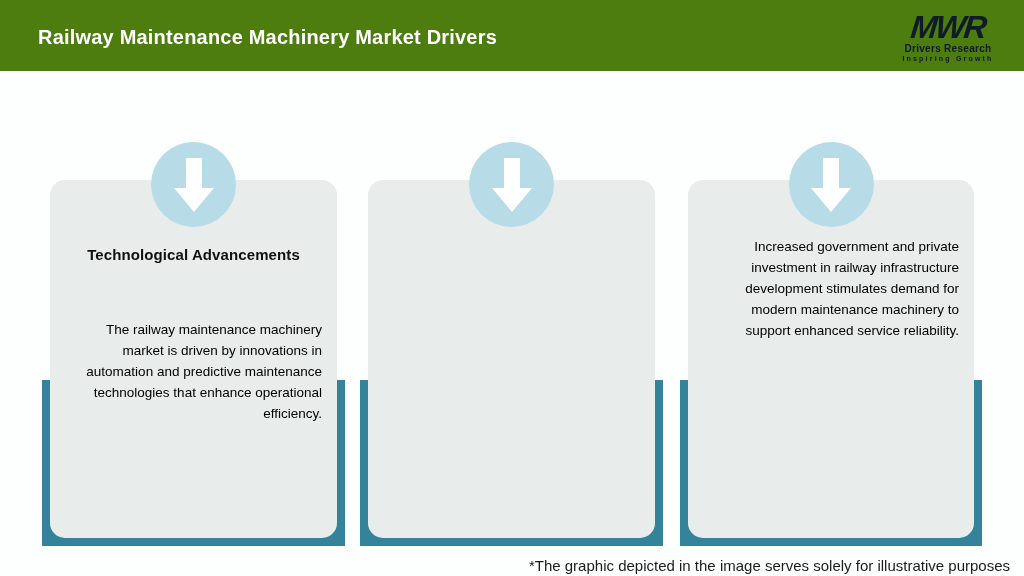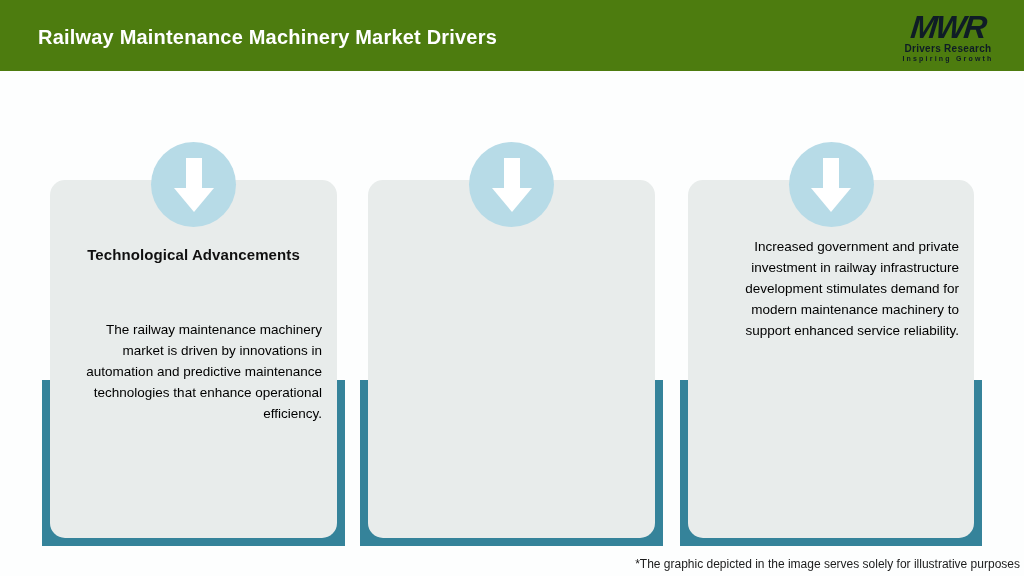--- a/index.html
+++ b/index.html
@@ -113,23 +113,23 @@
     position: absolute;
     left: 0; right: 0;
     top: 554px;
     text-align: center;
     font-size: 12.5px;
     font-weight: bold;
     color: #3c3c3c;
   }
   .disclaimer {
     position: absolute;
-    right: 4px;
+    right: 14px;
     top: 557px;
-    font-size: 12px;
+    font-size: 15px;
     color: #1c1c1c;
   }
 </style>
 </head>
 <body>
 
 <div class="stage">
 
   <div class="header">
     <div class="header-title">Railway Maintenance Machinery Market Drivers</div>

